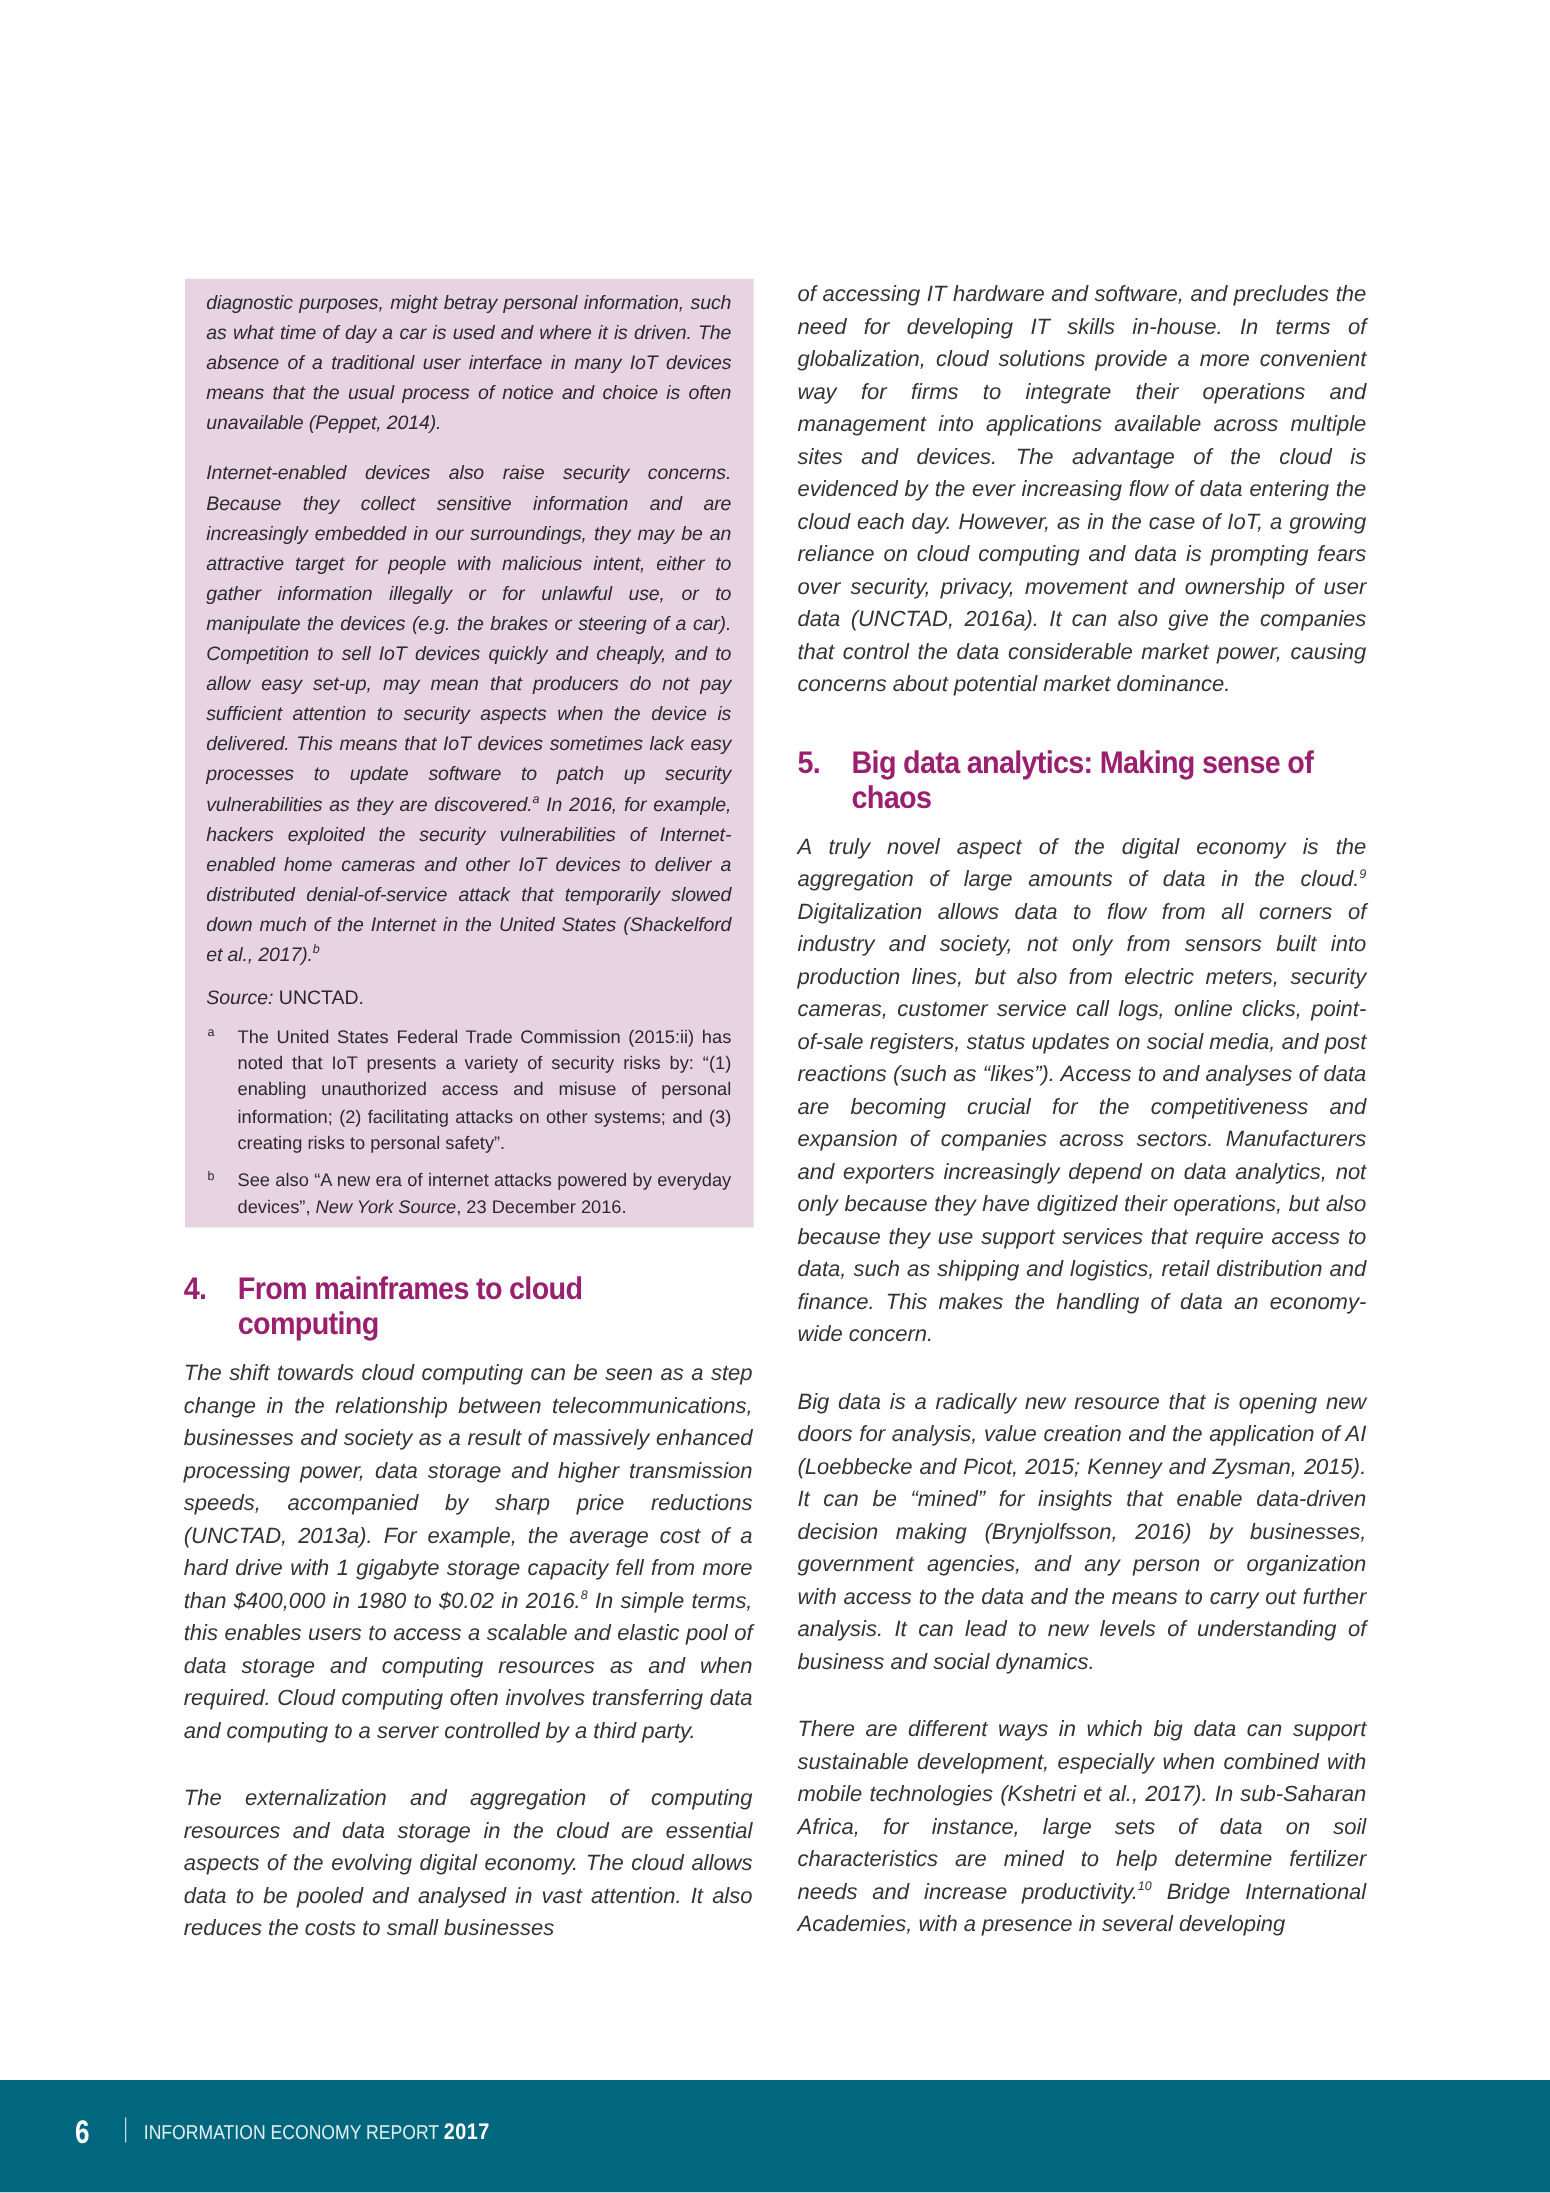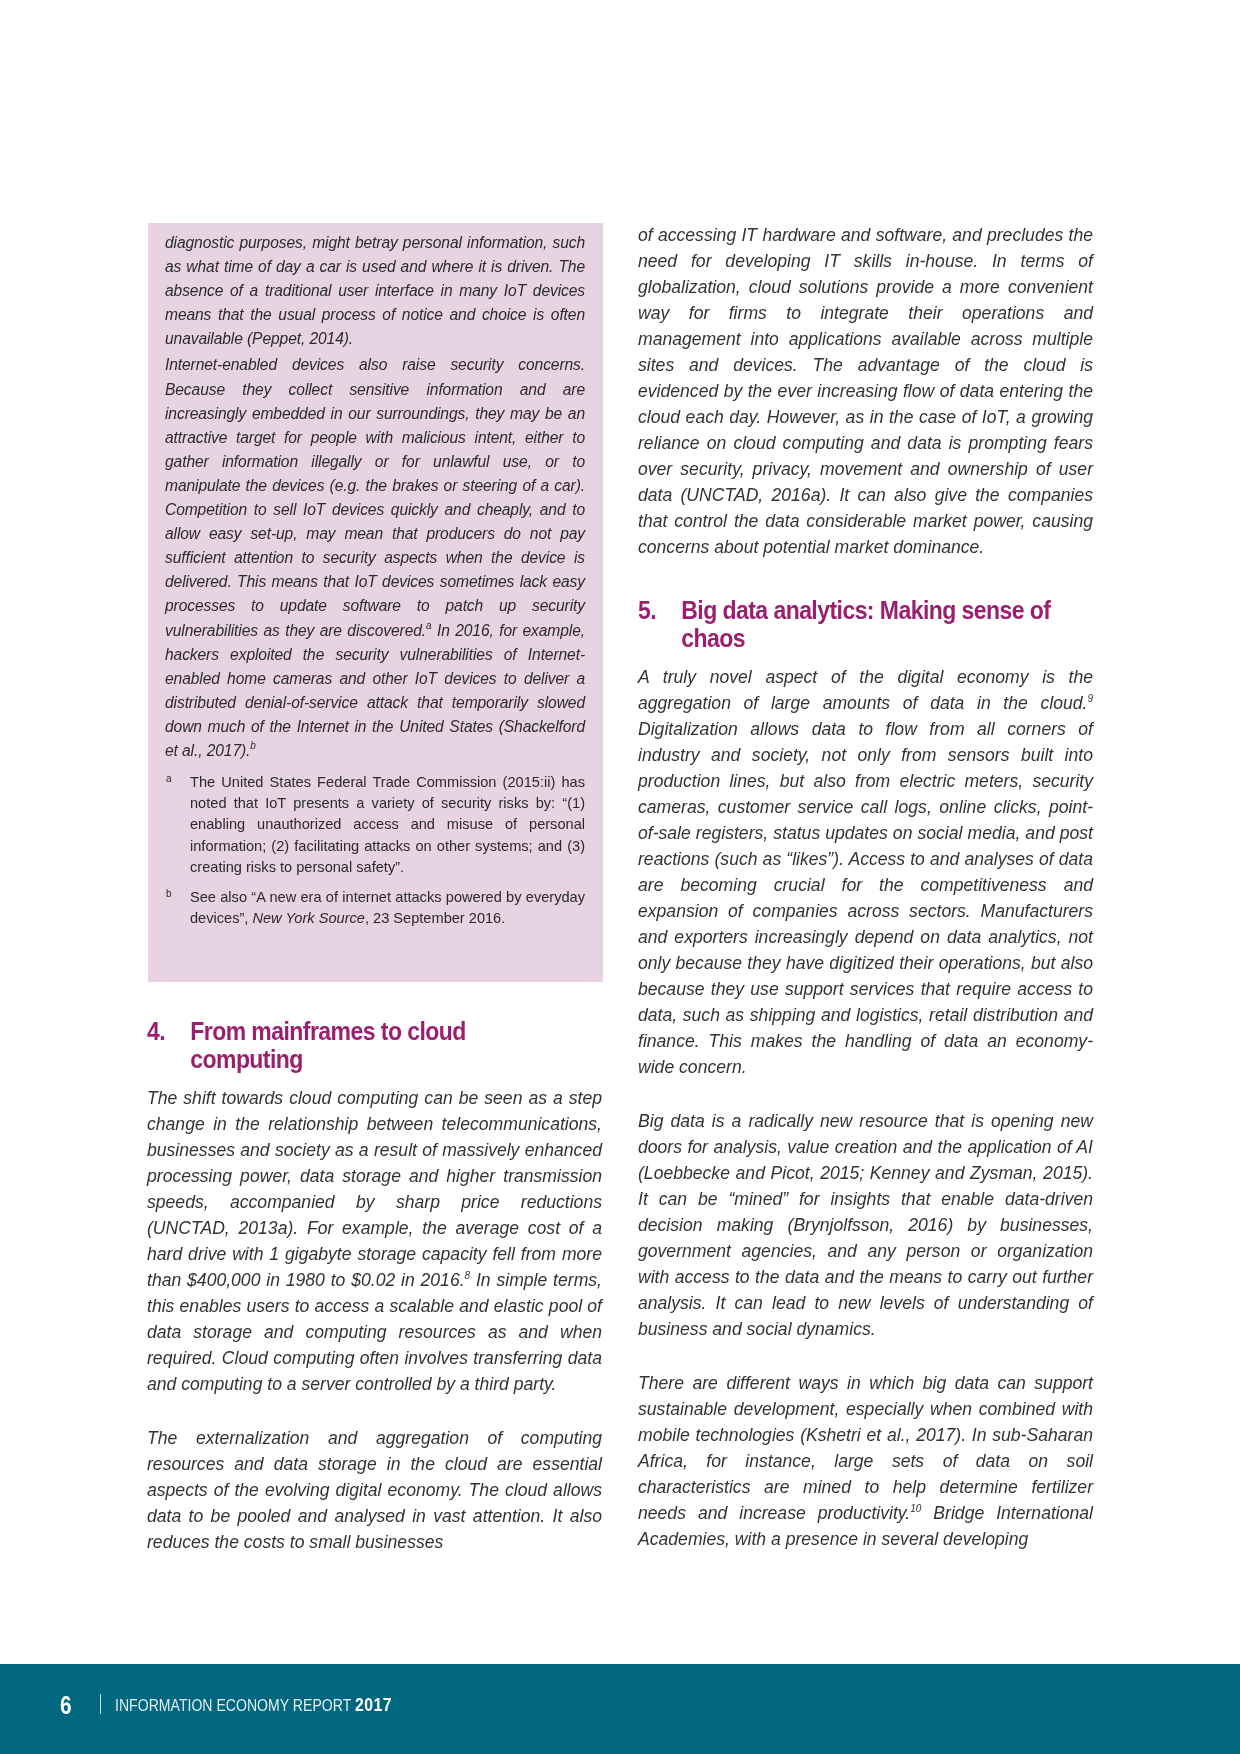--- a/index.html
+++ b/index.html
@@ -10,21 +10,21 @@
   .col { position: absolute; top: 222px; width: 455px; }
   .col-left { left: 147px; }
   .col-right { left: 638px; }
   .box {
     position: absolute; left: 148px; top: 223px; width: 455px; height: 759px;
     background: #e8d3e2;
   }
   .box-inner { position: absolute; left: 165px; top: 231px; width: 420px; }
   p { margin: 0; text-align: justify; font-style: italic; }
   .box-inner p { font-size: 15.6px; line-height: 24.1px; color: #2b2b2b; letter-spacing: -0.1px; }
-  .box-inner p + p { margin-top: 2px; }
+  .box-inner p + p { margin-top: 16px; }
   .source { font-size: 15.6px; line-height: 24px; margin-top: 10px; }
   .source i { font-style: italic; }
   .fn { display: flex; font-size: 14.6px; line-height: 21.2px; margin-top: 9px; }
   .fn .mark { width: 24px; flex: none; font-size: 10px; line-height: 14px; padding-left: 1px; }
   .fn .txt { flex: 1; text-align: justify; }
   .body-p { font-size: 17.6px; line-height: 26px; color: #333; }
   .body-p + .body-p { margin-top: 28px; }
   h2 {
     margin: 0; color: #9b1f6f; font-family: "Liberation Sans", sans-serif;
     font-weight: bold; font-size: 25px; line-height: 28px; letter-spacing: -0.6px;
@@ -48,27 +48,28 @@
   .runhead b { color: #fff; font-size: 18px; letter-spacing: 0.5px; }
 </style>
 </head>
 <body>
 
 <div class="box"></div>
 
 <div class="box-inner">
   <p>diagnostic purposes, might betray personal information, such as what time of day a car is used and where it is driven. The absence of a traditional user interface in many IoT devices means that the usual process of notice and choice is often unavailable (Peppet, 2014).</p>
   <p><span>Internet-enabled devices also raise security concerns. Because they collect sensitive information and are increasingly embedded in our surroundings, they may be an attractive target for people with malicious intent, either to gather information illegally or for unlawful use, or to manipulate the devices (e.g. the brakes or steering of a car). Competition to sell IoT devices quickly and cheaply, and to allow easy set-up, may mean that producers do not pay sufficient attention to security aspects when the device is delivered. This means that IoT devices sometimes lack easy processes to update software to patch up security vulnerabilities as they are discovered.</span><sup>a</sup><span> In 2016, for example, hackers exploited the security vulnerabilities of Internet-enabled home cameras and other IoT devices to deliver a distributed denial-of-service attack that temporarily slowed down much of the Internet in the United States (Shackelford et al., 2017).</span><sup>b</sup></p>
+  <div class="source"><i>Source:</i><span> UNCTAD.</span></div>
   <div class="fn">
     <span class="mark">a</span>
     <span class="txt">The United States Federal Trade Commission (2015:ii) has noted that IoT presents a variety of security risks by: “(1) enabling unauthorized access and misuse of personal information; (2) facilitating attacks on other systems; and (3) creating risks to personal safety”.</span>
   </div>
   <div class="fn">
     <span class="mark">b</span>
-    <span class="txt"><span>See also “A new era of internet attacks powered by everyday devices”, </span><i>New York Source</i><span>, 23 September 2016.</span></span>
+    <span class="txt"><span>See also “A new era of internet attacks powered by everyday devices”, </span><i>New York Source</i><span>, 23 December 2016.</span></span>
   </div>
 </div>
 
 <div class="col col-left" style="top:1017px;">
   <h2>
       <span class="num">4.</span>
       <span>From mainframes to cloud computing</span>
     </h2>
   <div style="height:12px"></div>
   <p class="body-p"><span>The shift towards cloud computing can be seen as a step change in the relationship between telecommunications, businesses and society as a result of massively enhanced processing power, data storage and higher transmission speeds, accompanied by sharp price reductions (UNCTAD, 2013a). For example, the average cost of a hard drive with 1 gigabyte storage capacity fell from more than $400,000 in 1980 to $0.02 in 2016.</span><sup>8</sup><span> In simple terms, this enables users to access a scalable and elastic pool of data storage and computing resources as and when required. Cloud computing often involves transferring data and computing to a server controlled by a third party.</span></p>

